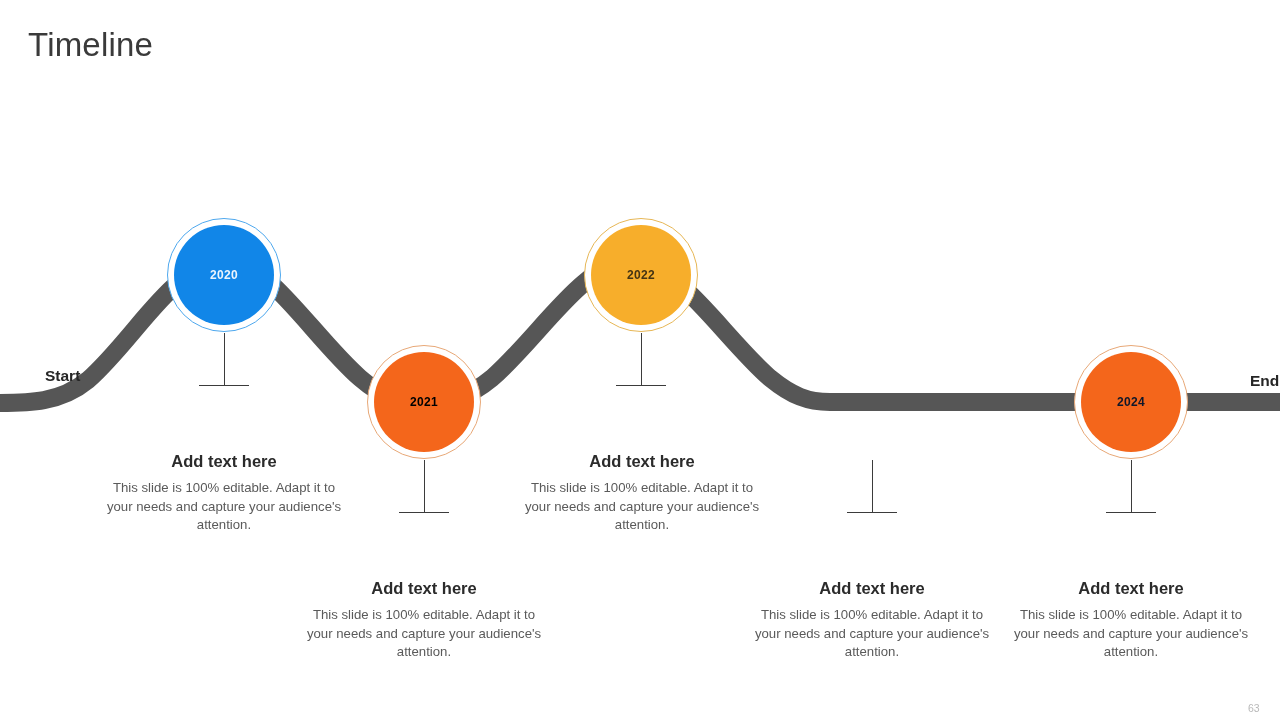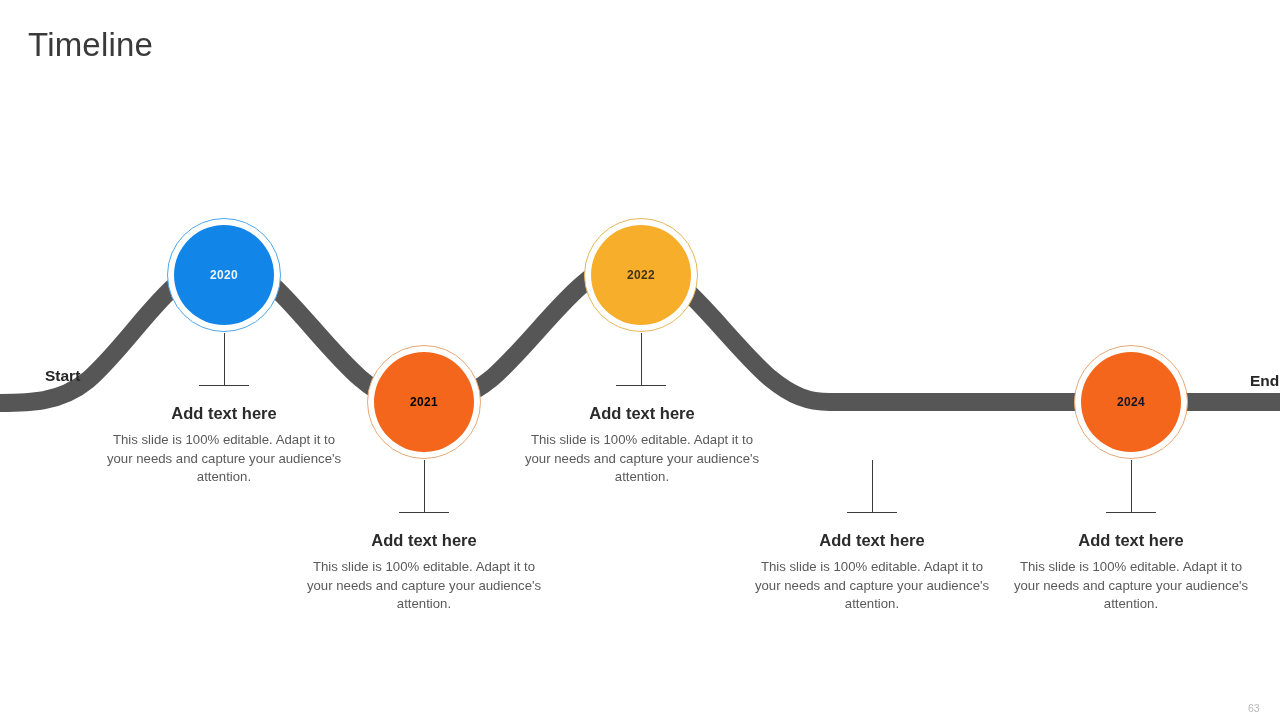--- a/index.html
+++ b/index.html
@@ -118,20 +118,21 @@
     width: 240px;
     text-align: center;
   }
   .tb-heading {
     font-size: 16.5px;
     font-weight: bold;
     color: #2b2b2b;
     line-height: 22px;
     margin-bottom: 7px;
     white-space: nowrap;
+    margin-top: 48px;
   }
   .tb-body {
     font-size: 13.2px;
     font-weight: 400;
     color: #5a5a5a;
     line-height: 18.5px;
   }
 
   
   #page-number {

